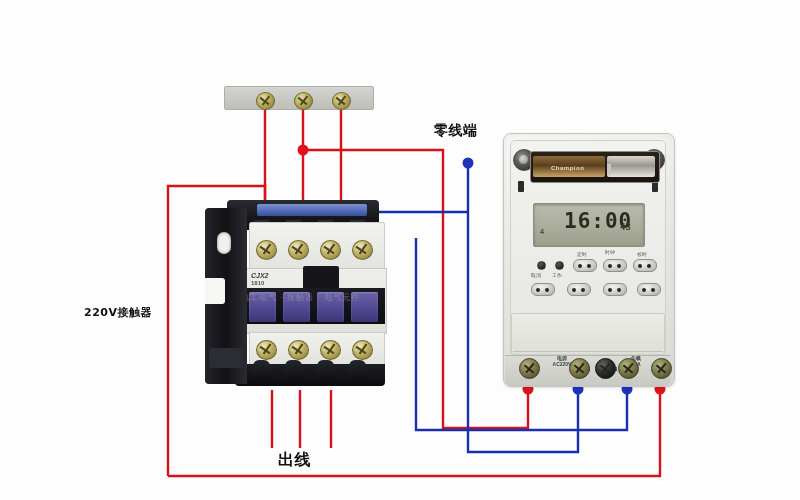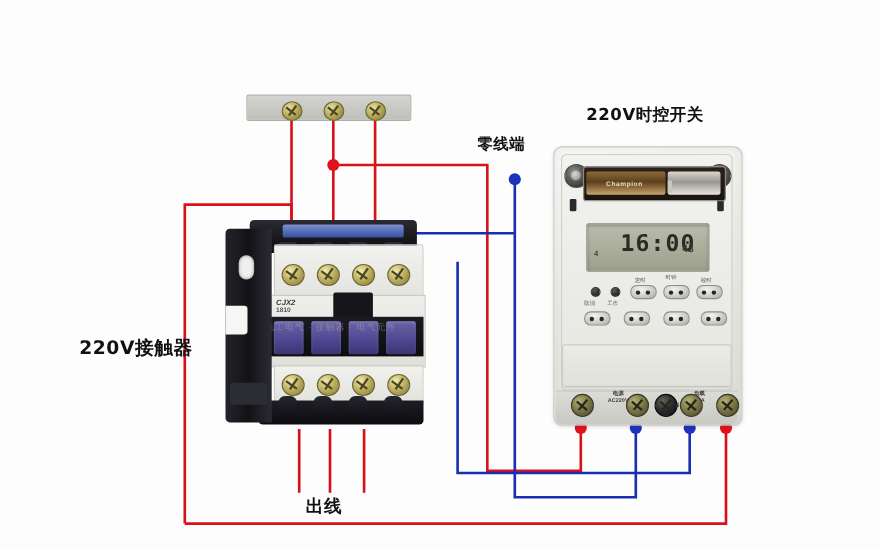--- a/index.html
+++ b/index.html
@@ -430,21 +430,20 @@
     </div>
     <div class="tm-lbl-l" style="left:151px;top:233px;">L</div>
 
     <div class="tm-termscrew" style="left:16px;"></div>
     <div class="tm-termscrew" style="left:66px;"></div>
     <div class="tm-termscrew dark" style="left:92px;"></div>
     <div class="tm-termscrew" style="left:115px;"></div>
     <div class="tm-termscrew" style="left:148px;"></div>
   </div>
 
-  <div class="cnlabel" style="left:72px;top:305px;font-size:17px;">220V接触器</div>
-
-  <div class="cnlabel" style="left:533px;top:95px;font-size:15px;">220V时控开关</div>
+  <div class="cnlabel" style="left:84px;top:305px;font-size:11px;">220V接触器</div>
+
 
   <div class="cnlabel" style="left:434px;top:122px;font-size:14px;">零线端</div>
 
   <div class="cnlabel" style="left:278px;top:450px;font-size:16px;">出线</div>
 
 </div>
 
 </body></html>

